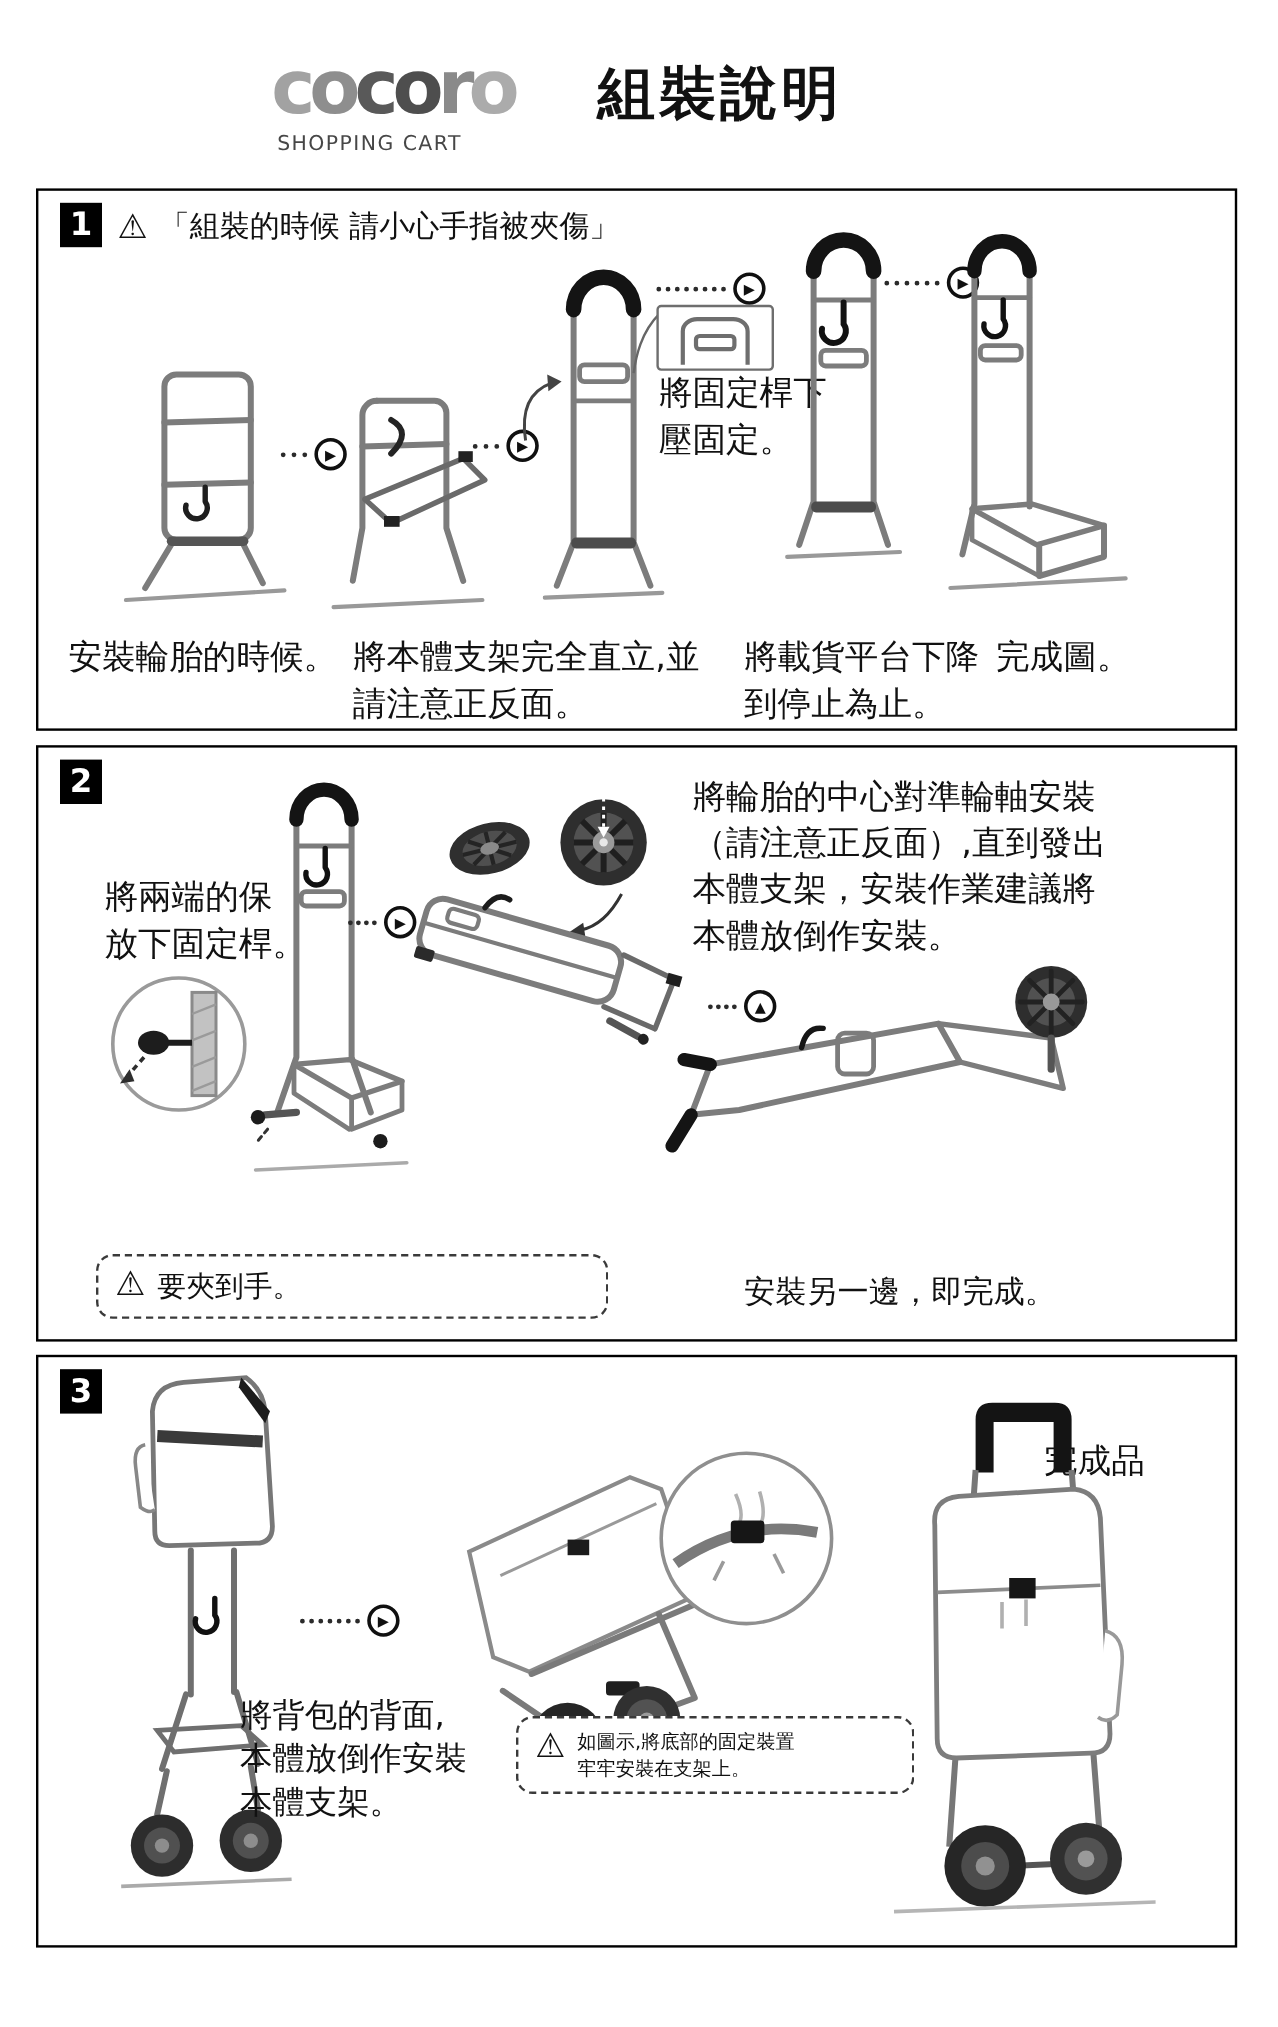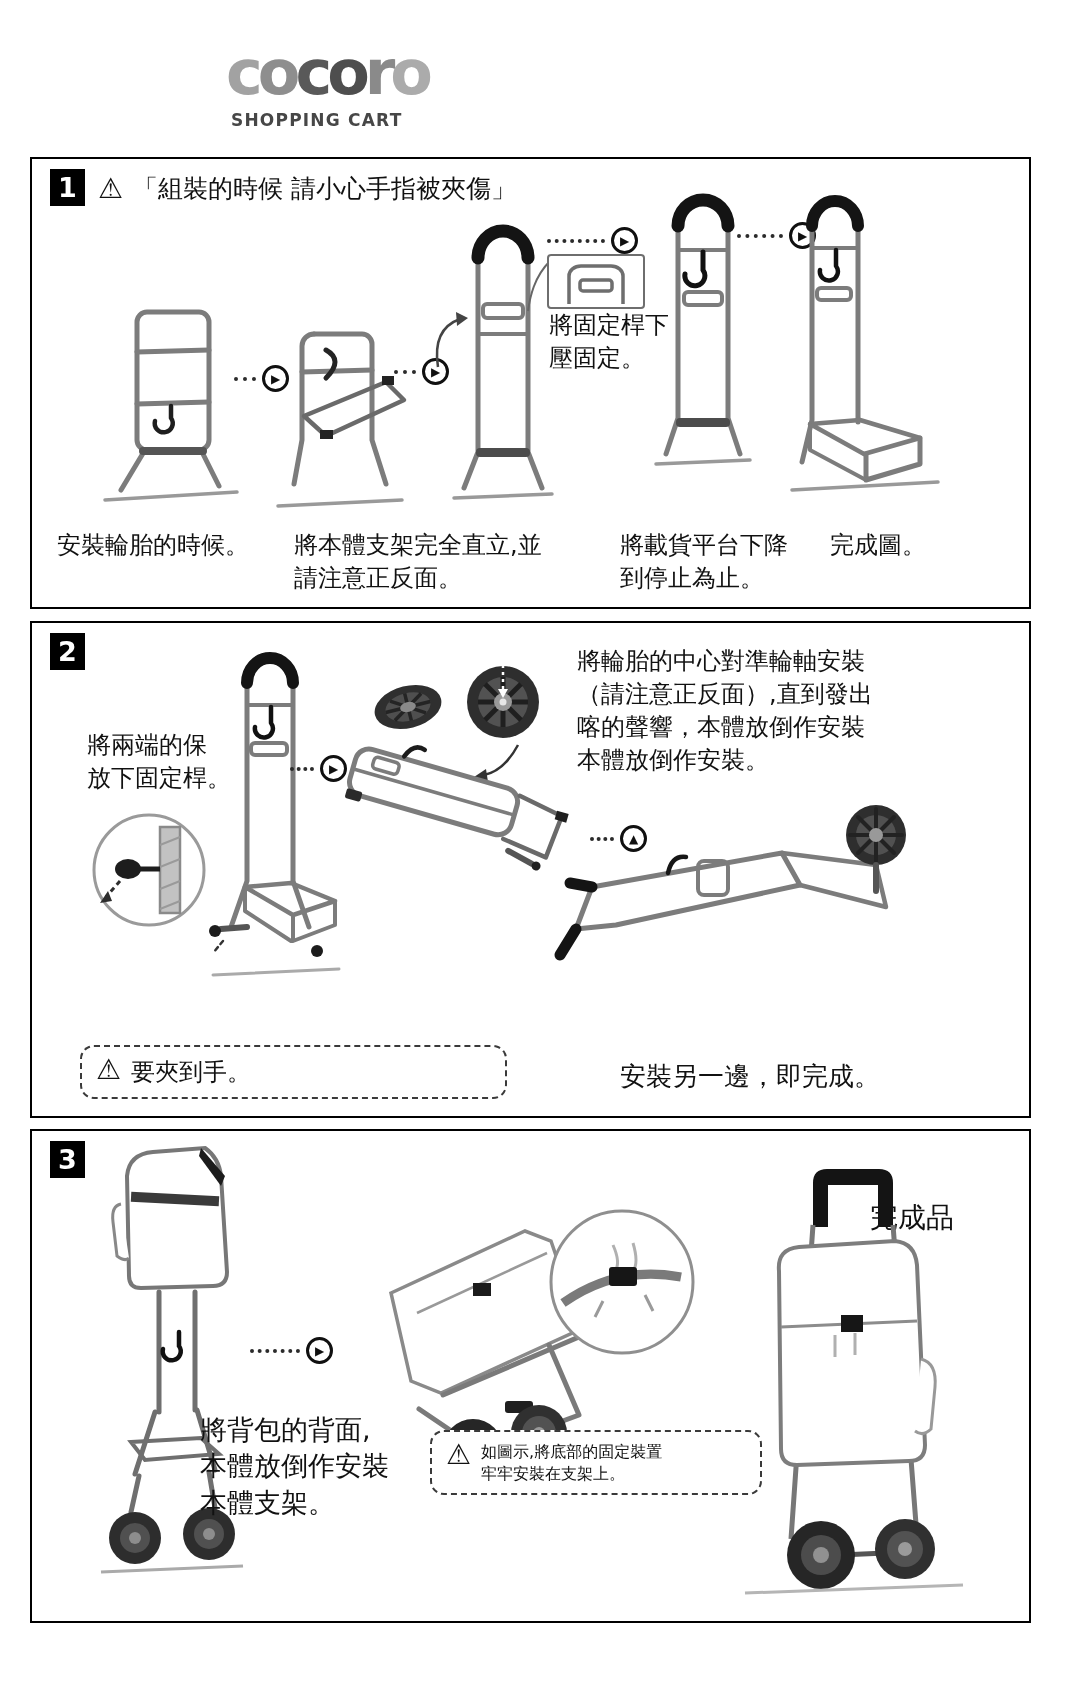--- a/index.html
+++ b/index.html
@@ -5,21 +5,21 @@
   *{box-sizing:border-box;margin:0;padding:0}
   html,body{background:#fff}
   body{font-family:"DejaVu Sans","Liberation Sans",sans-serif;color:#111}
   .page{position:relative;width:1065px;height:1689px;background:#fff;overflow:hidden}
   .abs{position:absolute}
   .sec{position:absolute;left:30px;width:1001px;border:2.5px solid #000;background:#fff}
   .badge{position:absolute;width:35px;height:37px;background:#000;color:#fff;font-size:27px;
          font-weight:bold;display:flex;align-items:center;justify-content:center}
   .warnrow{display:flex;align-items:center;gap:10px;font-size:25px;white-space:nowrap}
   .wicon{font-size:28px;line-height:1}
-  .cap{font-size:24px;line-height:1.38}
+  .cap{font-size:28px;line-height:1.38}
   .cap span{display:block}
   .note span{display:block}
   .arrow{position:absolute;display:flex;align-items:center;gap:6px}
   .dots{border-top:4px dotted #2b2b2b;height:0}
   .playc{width:27px;height:27px;border:3px solid #101010;border-radius:50%;flex:0 0 auto;
          display:flex;align-items:center;justify-content:center;font-size:12px;color:#101010;background:#fff}
   .warnbox{position:absolute;border:2.5px dashed #3a3a3a;border-radius:14px;display:flex;gap:10px;
            padding:9px 14px;background:#fff;align-items:flex-start}
   .warnbox .wlines span{display:block;font-size:24px;line-height:1.35}
   .warnbox.small .wlines span{font-size:16px}
@@ -28,21 +28,22 @@
   svg{display:block}
 </style>
 </head>
 <body>
 
 <div class="page">
 
   <div class="abs" style="left:226px;top:42px">
     <span class="lg l1">c</span><span class="lg l2">o</span><span class="lg l3">c</span><span class="lg l4">o</span><span class="lg l5">r</span><span class="lg l6">o</span>
   </div>
-  <div class="abs" style="left:231px;top:110px;font-size:17px;font-weight:bold;color:#474747;letter-spacing:1.2px">SHOPPING CART</div>
+  <div class="abs" style="left:231px;top:110px;font-size:17px;font-weight:normal;color:#474747;letter-spacing:1.2px">SHOPPING CART</div>
+  <div class="abs" style="left:498px;top:46px;font-size:48px;font-weight:600;letter-spacing:3px">組裝說明</div>
 
   <div class="sec" style="top:157px;height:452px">
     <div class="badge" style="left:18px;top:10px">1</div>
     <div class="abs warnrow" style="left:66px;top:13px">
       <span class="wicon">⚠</span>
       <span>「組裝的時候 請小心手指被夾傷」</span>
     </div>
 
     <svg class="abs" style="left:65px;top:143px" width="148" height="212" viewBox="0 0 148 212">
       <g fill="none" stroke="#7c7c7c" stroke-width="5" stroke-linecap="round" stroke-linejoin="round">
@@ -253,21 +254,21 @@
         <line x1="186" y1="112" x2="212" y2="118" stroke="#555" stroke-width="6"></line>
         <circle cx="217" cy="119" r="4.5" fill="#222" stroke="none"></circle>
         <path d="M60 50 q6 -16 18 -12" stroke="#1c1c1c" stroke-width="4.5"></path>
         <rect x="14" y="96" width="16" height="10" rx="2" fill="#2a2a2a" stroke="none"></rect>
       </g>
     </svg>
 
     <div class="abs cap note" style="left:545px;top:22px">
       <span>將輪胎的中心對準輪軸安裝</span>
       <span>（請注意正反面）,直到發出</span>
-      <span>喀的聲響，本體放倒作安裝</span>
+      <span>本體支架，安裝作業建議將</span>
       <span>本體放倒作安裝。</span>
     </div>
 
     <div class="arrow" style="left:558px;top:202px">
       <span class="dots" style="width:24px"></span>
       <span class="playc">
           <span>▲</span>
         </span>
     </div>
 

